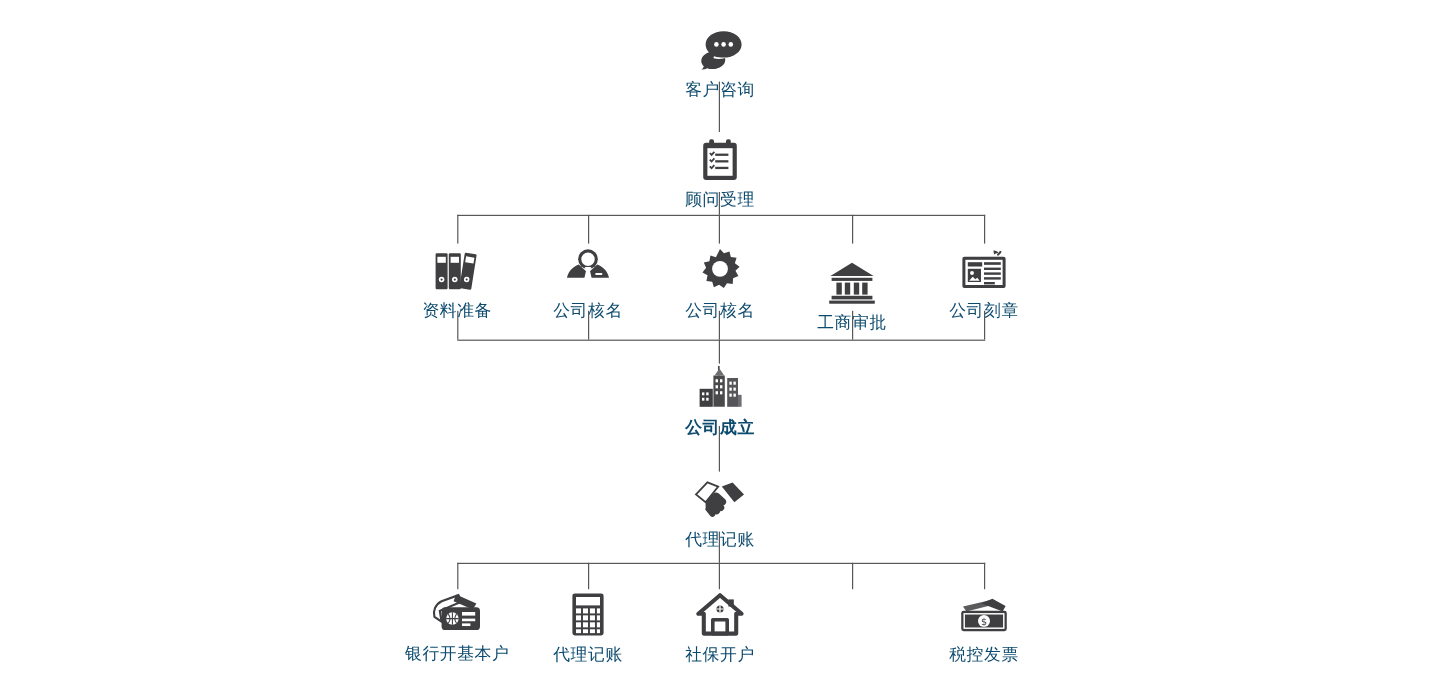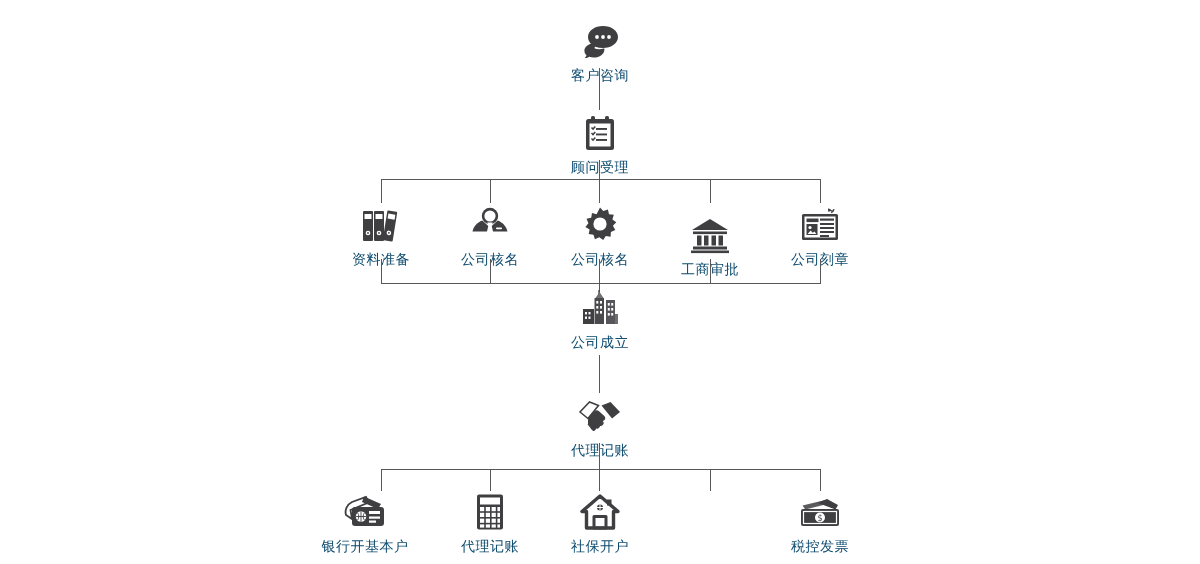--- a/index.html
+++ b/index.html
@@ -194,21 +194,21 @@
 
   <div class="vline" style="left:381px; top:259px; height:24px;"></div>
   <div class="vline" style="left:490px; top:259px; height:24px;"></div>
   <div class="vline" style="left:599px; top:259px; height:24px;"></div>
   <div class="vline" style="left:710px; top:259px; height:24px;"></div>
   <div class="vline" style="left:820px; top:259px; height:24px;"></div>
   <div class="hline" style="left:381px; top:283px; width:440px;"></div>
 
   <div class="vline" style="left:599px; top:283px; height:20px;"></div>
 
-  <div class="node" style="left:600px; top:285px;">
+  <div class="node" style="left:600px; top:300px;font-weight:bold;">
     <span class="ico">
       <svg width="42" height="40" viewBox="0 0 42 40">
         <g fill="#4a4a4d">
           <rect x="19.3" y="2" width="1.4" height="8"></rect>
           <path d="M15.5 10h9.5v26h-9.5z"></path>
           <path d="M16.5 10l4-6 4 6z" fill="#6f6f73"></path>
           <rect x="27" y="12" width="9" height="24" fill="#55555a"></rect>
           <rect x="4" y="21" width="11" height="15" fill="#3f3f42"></rect>
           <rect x="36" y="26" width="3" height="10" fill="#6f6f73"></rect>
           <g fill="#ffffff">
@@ -252,21 +252,21 @@
 
   <div class="vline" style="left:599px; top:443px; height:26px;"></div>
 
   <div class="hline" style="left:381px; top:469px; width:440px;"></div>
   <div class="vline" style="left:381px; top:469px; height:22px;"></div>
   <div class="vline" style="left:490px; top:469px; height:22px;"></div>
   <div class="vline" style="left:599px; top:469px; height:22px;"></div>
   <div class="vline" style="left:710px; top:469px; height:22px;"></div>
   <div class="vline" style="left:820px; top:469px; height:22px;"></div>
 
-  <div class="node" style="left:365px; top:489px;">
+  <div class="node" style="left:381px; top:489px;font-family:Liberation Serif, serif;">
     <span class="ico">
       <svg width="46" height="34" viewBox="0 0 46 34">
         <g fill="#3f3f42">
           <path d="M4 20c-1.5-5 1-10.5 6-13l14-5 2.5 5.5-18 7.5L10 24z" fill="none" stroke="#3f3f42" stroke-width="1.8"></path>
           <path d="M22 1.5l17 7.5-3 5-16-7z"></path>
           <rect x="10" y="12" width="32" height="19" rx="3"></rect>
           <circle cx="19" cy="21.5" r="5.2" fill="#ffffff"></circle>
           <path d="M13.8 21.5h10.4M19 16.3v10.4M15.6 17.8c1.6 2.2 1.6 5.2 0 7.4M22.4 17.8c-1.6 2.2-1.6 5.2 0 7.4" stroke="#3f3f42" stroke-width="0.9" fill="none"></path>
           <rect x="27" y="16" width="11" height="3" fill="#ffffff"></rect>
           <rect x="27" y="21.5" width="11" height="2.2" fill="#ffffff"></rect>

